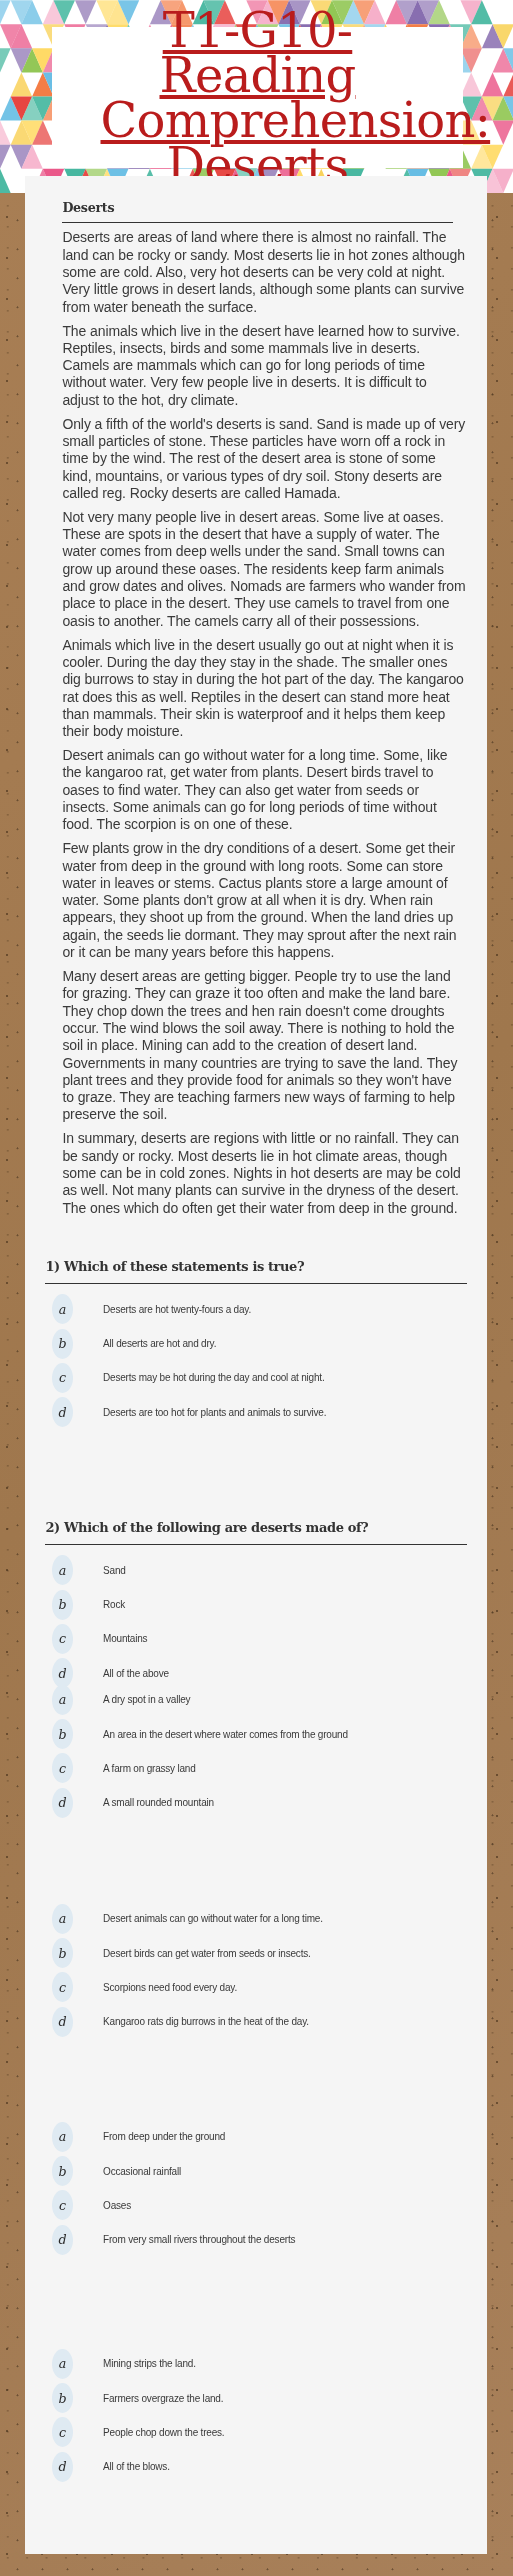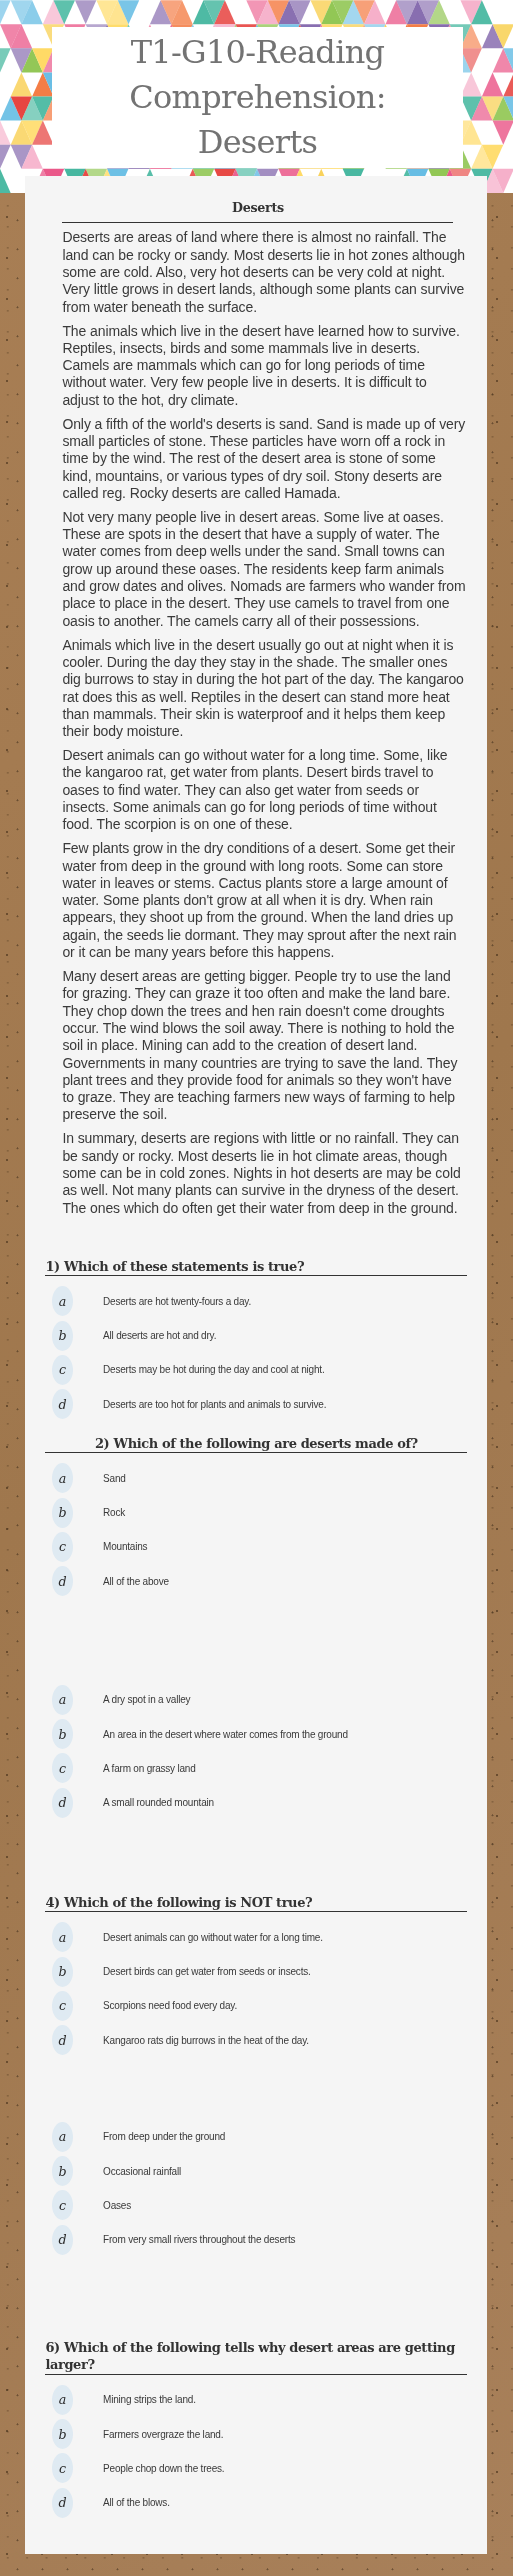--- a/index.html
+++ b/index.html
@@ -29,62 +29,63 @@
   .title-box {
     position: absolute; left: 52px; top: 27px; width: 411px; height: 141px;
     background: #fff;
     display: flex; align-items: center; justify-content: center;
     text-align: center;
   }
   .title-box h1 {
     margin: 0;
     font-family: "DejaVu Serif", serif;
     font-weight: normal;
-    font-size: 32px;
+    font-size: 48px;
     line-height: 45px;
-    color: #737373;
+    color: #b91c1c;
     letter-spacing: -0.7px;
     width: 314px;
+    text-decoration: underline;
   }
 
   
   .card {
     position: absolute; left: 25.4px; top: 176px; width: 462px; height: 2378px;
     background: #f5f5f5;
   }
 
   .passage { position: absolute; left: 37px; top: 24px; width: 404px; }
   .passage-title {
     font-family: "DejaVu Serif", serif;
     font-size: 12.7px;
     color: #333;
     margin: 0;
     padding-bottom: 6.7px;
     border-bottom: 1px solid #333;
     width: 391px;
     letter-spacing: -0.3px;
-    text-align: center;
   }
   .passage-body { margin-top: 6.7px; width: 404px; }
   .passage-body p {
     margin: 0 0 6.7px 0;
     font-size: 14px;
     line-height: 17.3px;
     color: #3a3a3a;
     letter-spacing: -0.1px;
   }
 
   
   .question { position: absolute; left: 20px; width: 422px; }
   .q-title {
     font-family: "DejaVu Serif", serif;
     font-size: 13px;
     line-height: 17.4px;
     color: #333;
     margin: 0;
+    padding-bottom: 8px;
     border-bottom: 1px solid #333;
     letter-spacing: -0.4px;
   }
   .options { list-style: none; margin: 0; padding: 9.4px 0 0 0; }
   .option {
     display: flex; align-items: center;
     height: 31px; margin-bottom: 3.3px; cursor: pointer;
   }
   .badge {
     width: 21px; height: 30px; border-radius: 50%;
@@ -417,21 +418,21 @@
           <span class="badge">c</span>
           <span class="opt-text">Deserts may be hot during the day and cool at night.</span>
         </li>
       <li class="option">
           <span class="badge">d</span>
           <span class="opt-text">Deserts are too hot for plants and animals to survive.</span>
         </li>
     </ul>
   </section>
 
-  <section class="question" style="top:1259px;text-align:center;">
+  <section class="question" style="top:1343px;">
     <h3 class="q-title">2) Which of the following are deserts made of?</h3>
     <ul class="options">
       <li class="option">
           <span class="badge">a</span>
           <span class="opt-text">Sand</span>
         </li>
       <li class="option">
           <span class="badge">b</span>
           <span class="opt-text">Rock</span>
         </li>
@@ -461,21 +462,20 @@
           <span class="opt-text">A farm on grassy land</span>
         </li>
       <li class="option">
           <span class="badge">d</span>
           <span class="opt-text">A small rounded mountain</span>
         </li>
     </ul>
   </section>
 
   <section class="question" style="top:1718px;">
-    <h3 class="q-title">4) Which of the following is NOT true?</h3>
     <ul class="options">
       <li class="option">
           <span class="badge">a</span>
           <span class="opt-text">Desert animals can go without water for a long time.</span>
         </li>
       <li class="option">
           <span class="badge">b</span>
           <span class="opt-text">Desert birds can get water from seeds or insects.</span>
         </li>
       <li class="option">
@@ -504,21 +504,20 @@
           <span class="opt-text">Oases</span>
         </li>
       <li class="option">
           <span class="badge">d</span>
           <span class="opt-text">From very small rivers throughout the deserts</span>
         </li>
     </ul>
   </section>
 
   <section class="question" style="top:2163px;">
-    <h3 class="q-title">6) Which of the following tells why desert areas are getting larger?</h3>
     <ul class="options">
       <li class="option">
           <span class="badge">a</span>
           <span class="opt-text">Mining strips the land.</span>
         </li>
       <li class="option">
           <span class="badge">b</span>
           <span class="opt-text">Farmers overgraze the land.</span>
         </li>
       <li class="option">

